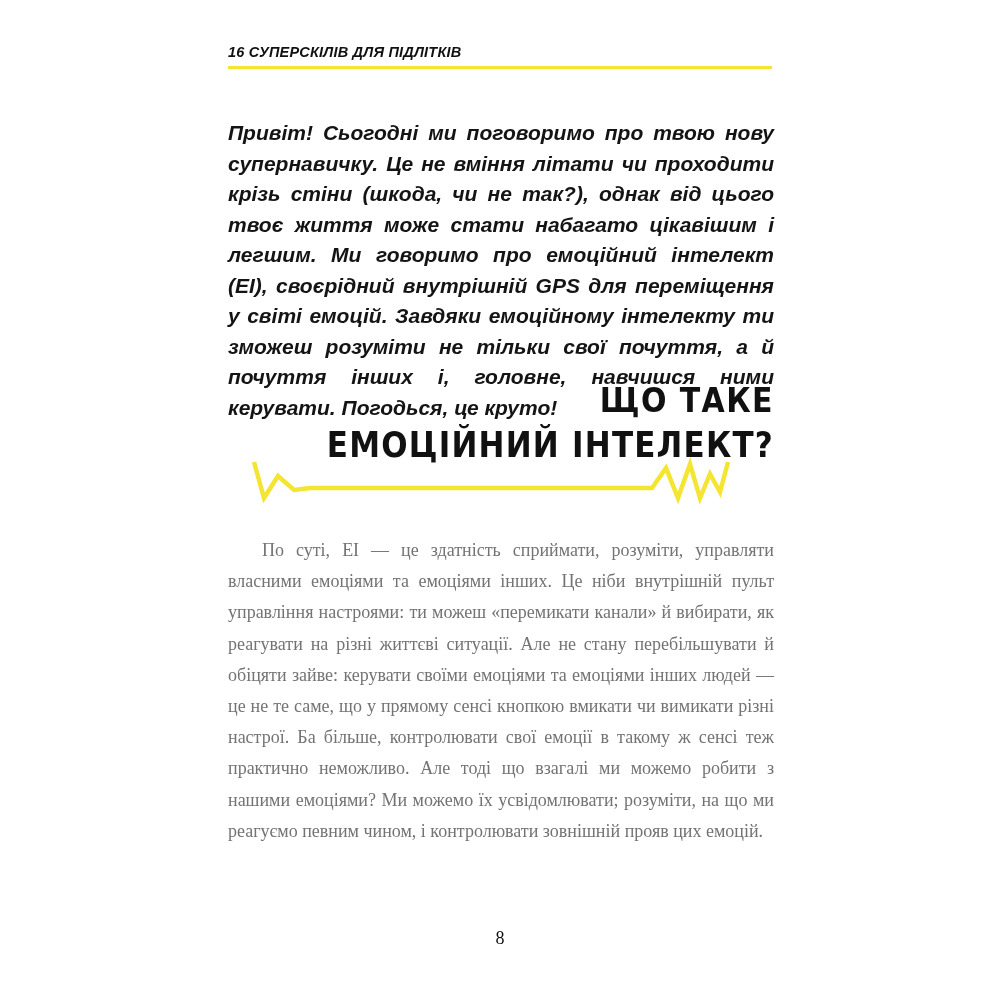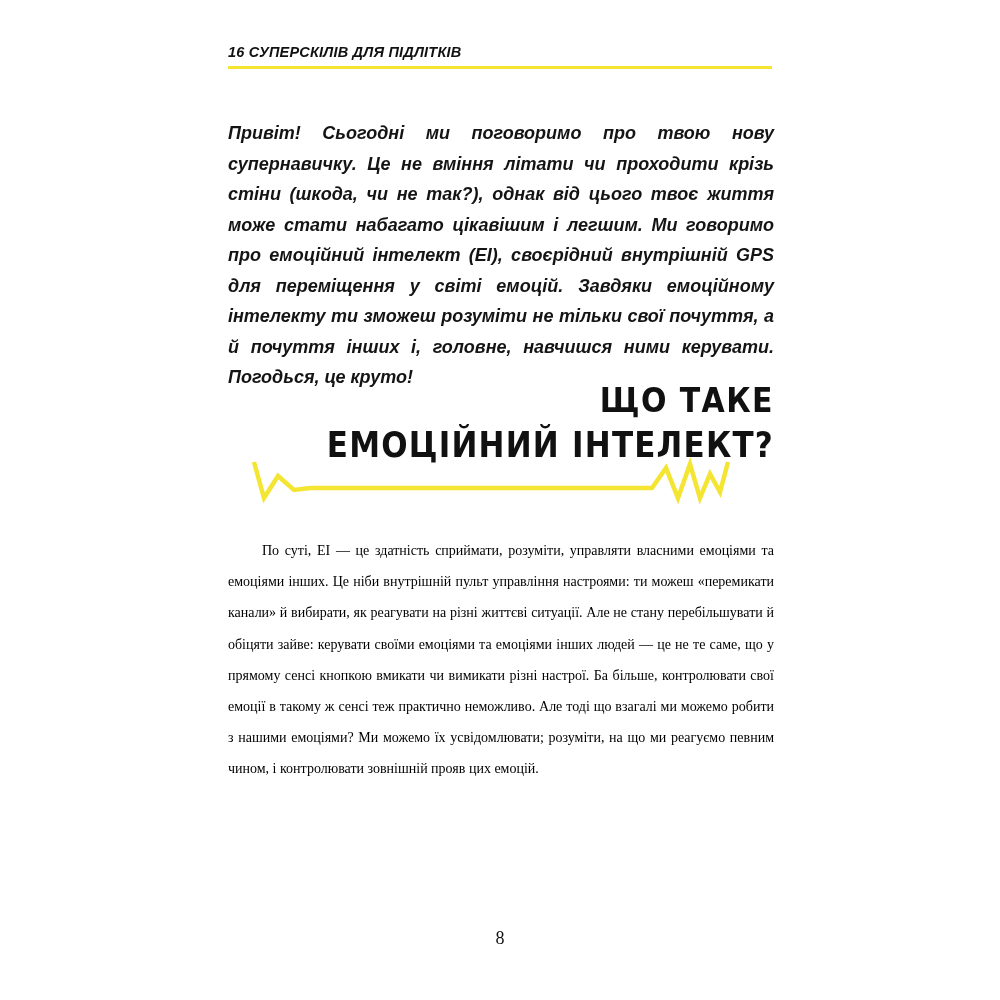--- a/index.html
+++ b/index.html
@@ -51,21 +51,21 @@
     position: absolute;
     left: 228px;
     top: 118px;
     width: 546px;
   }
   .intro p {
     margin: 0;
     font-family: "Liberation Sans", sans-serif;
     font-style: italic;
     font-weight: bold;
-    font-size: 18px;
+    font-size: 21px;
     line-height: 30.5px;
     color: #141414;
     text-align: justify;
     text-justify: inter-word;
     hyphens: manual;
   }
 
   
   .heading-block {
     position: absolute;
@@ -101,23 +101,23 @@
   
   .body-text {
     position: absolute;
     left: 228px;
     top: 535px;
     width: 546px;
   }
   .body-text p {
     margin: 0;
     font-family: "Liberation Serif", serif;
-    font-size: 14px;
+    font-size: 18px;
     line-height: 31.2px;
-    color: #000000;
+    color: #737373;
     text-align: justify;
     text-justify: inter-word;
     text-indent: 34px;
   }
 
   
   .folio {
     position: absolute;
     left: 0;
     top: 928px;

